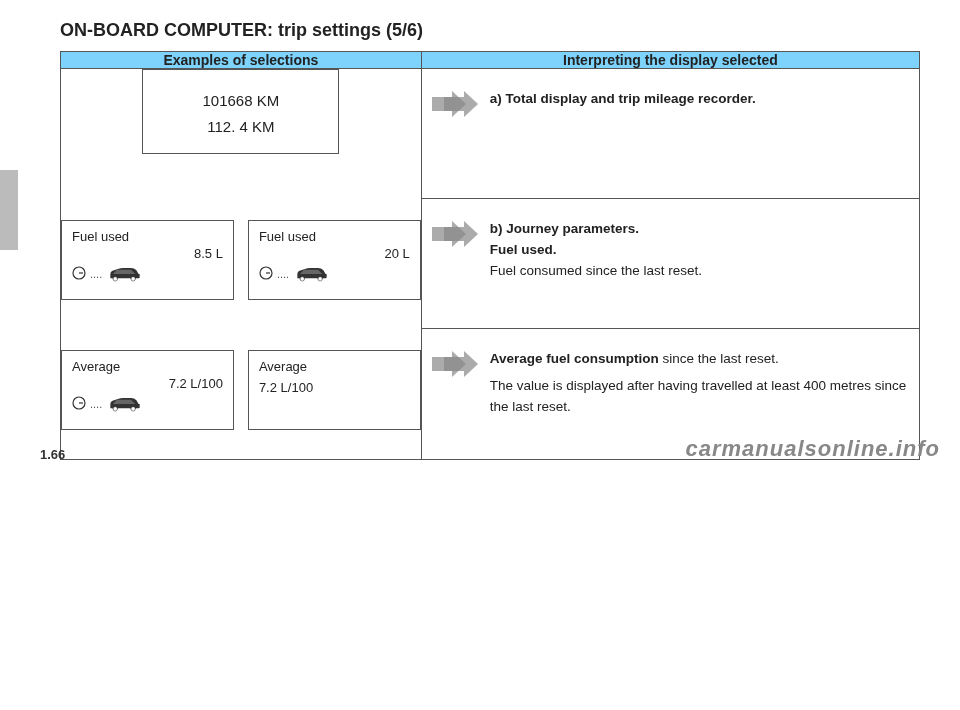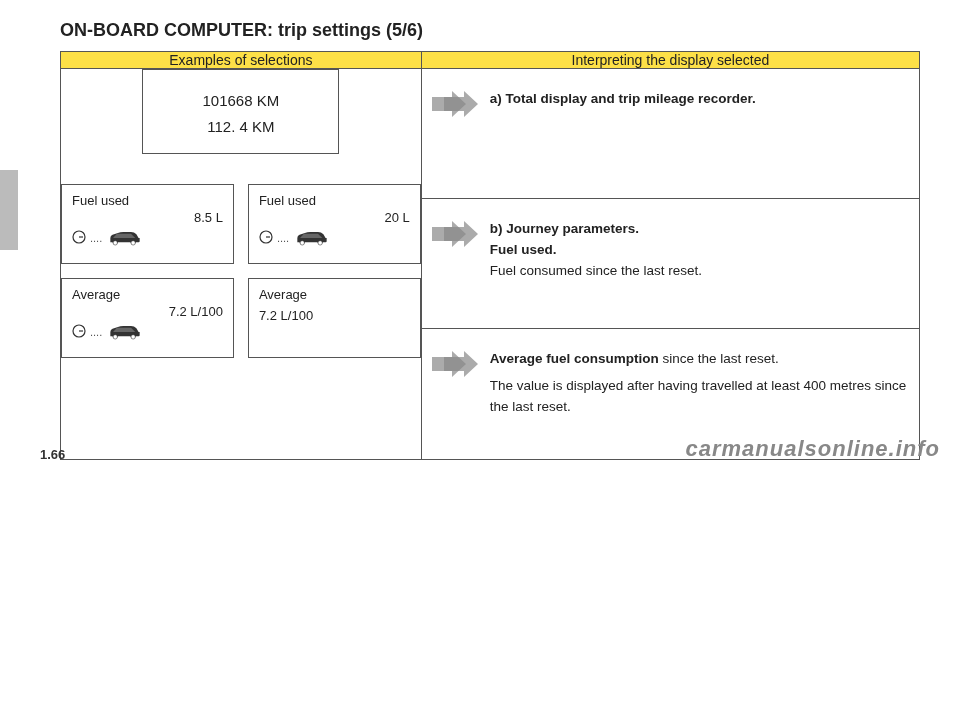--- a/index.html
+++ b/index.html
@@ -53,24 +53,24 @@
       vertical-align: top;
       padding: 0;
     }
 
     .col-left { width: 42%; }
     .col-right { width: 58%; }
 
     
     .header-cell {
       text-align: center;
-      font-weight: normal;
+      font-weight: bold;
       font-size: 14px;
       padding: 14px 10px;
-      background: #fde047;
+      background: #7dd3fc;
     }
 
     
     .content-left {
       padding: 20px 16px;
       vertical-align: top;
     }
 
     .content-right {
       padding: 10px 16px;
@@ -94,20 +94,21 @@
       gap: 14px;
       margin-bottom: 14px;
     }
 
     .small-box {
       border: 1.5px solid #555;
       flex: 1;
       padding: 8px 10px;
       min-height: 80px;
       font-size: 13px;
+      margin-top: 36px;
     }
 
     .small-box .label {
       font-size: 13px;
       margin-bottom: 2px;
     }
 
     .small-box .value {
       font-size: 13px;
       text-align: right;

